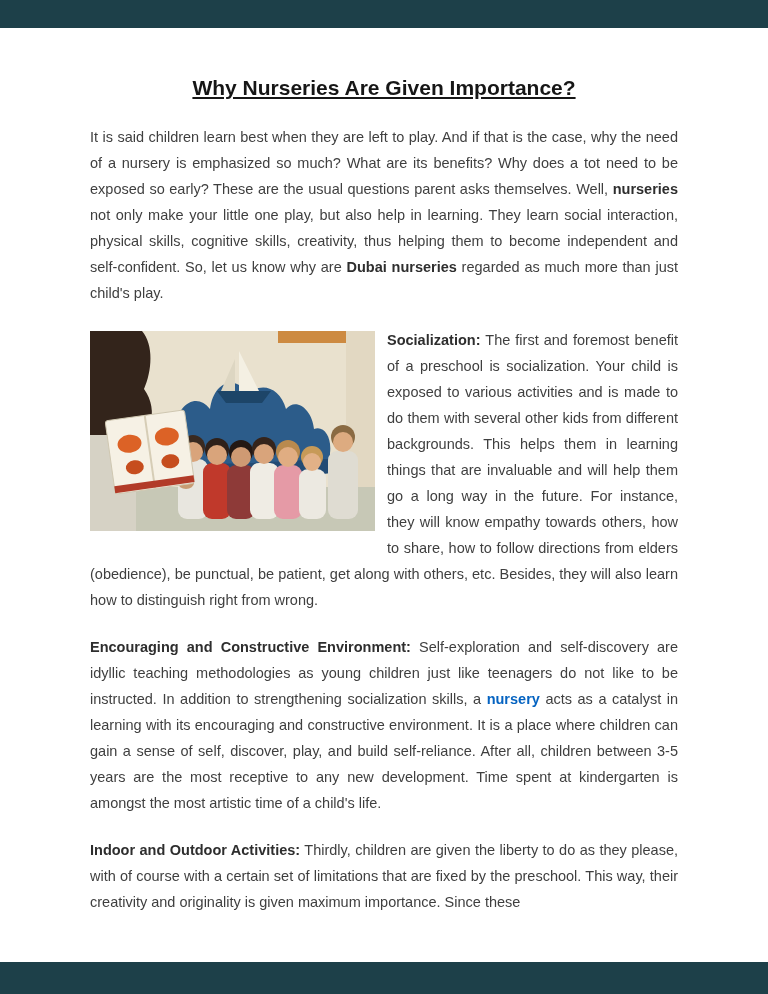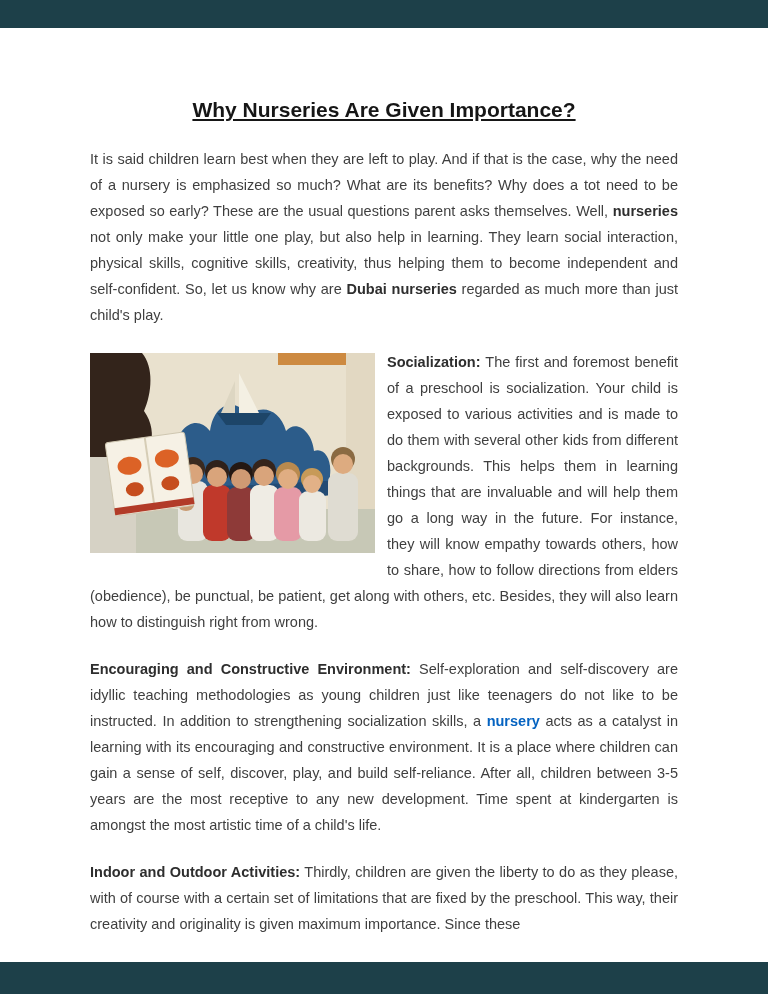--- a/index.html
+++ b/index.html
@@ -12,21 +12,21 @@
   }
   .bar { position: absolute; left: 0; width: 100%; background: #1d4049; }
   .bar-top { top: 0; height: 28px; }
   .bar-bottom { bottom: 0; height: 32px; }
   .page { position: absolute; top: 28px; left: 0; right: 0; padding: 0 90px; }
   .doc-title {
     text-align: center;
     font-size: 21px; font-weight: 700;
     text-decoration: underline;
     color: #161616;
-    margin: 70px 0 24px 0;
+    margin: 48px 0 24px 0;
   }
   .body-text {
     font-size: 14.5px;
     line-height: 26px;
     color: #3f3f3f;
     text-align: justify;
     margin: 8px 0 21px 0;
   }
   .body-text b { font-weight: 700; color: #2e2e2e; }
   .photo {

